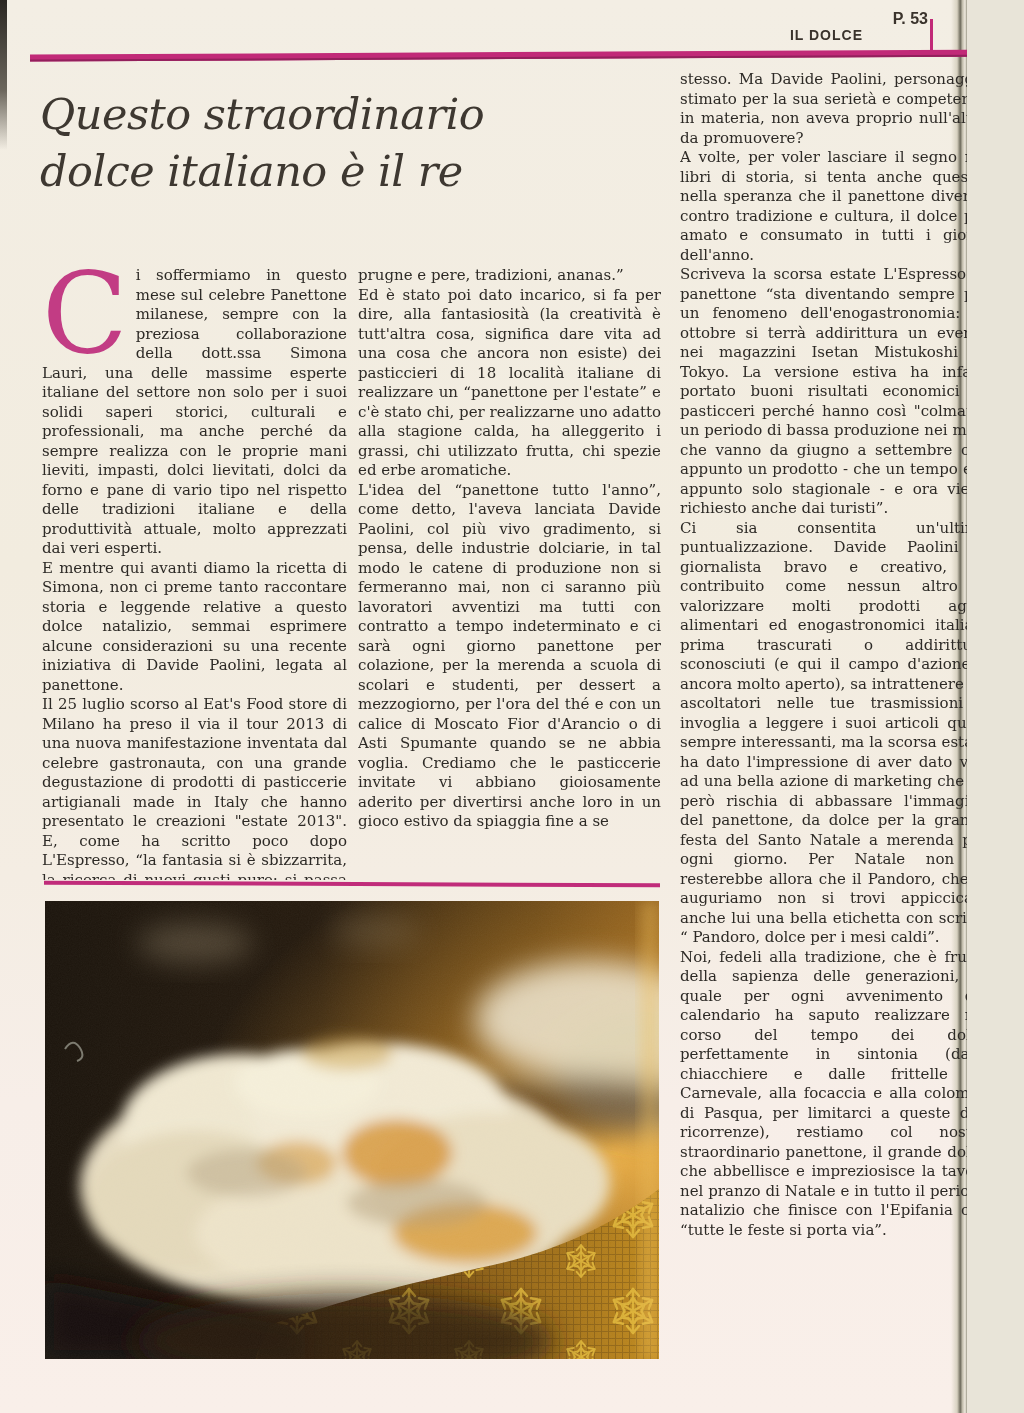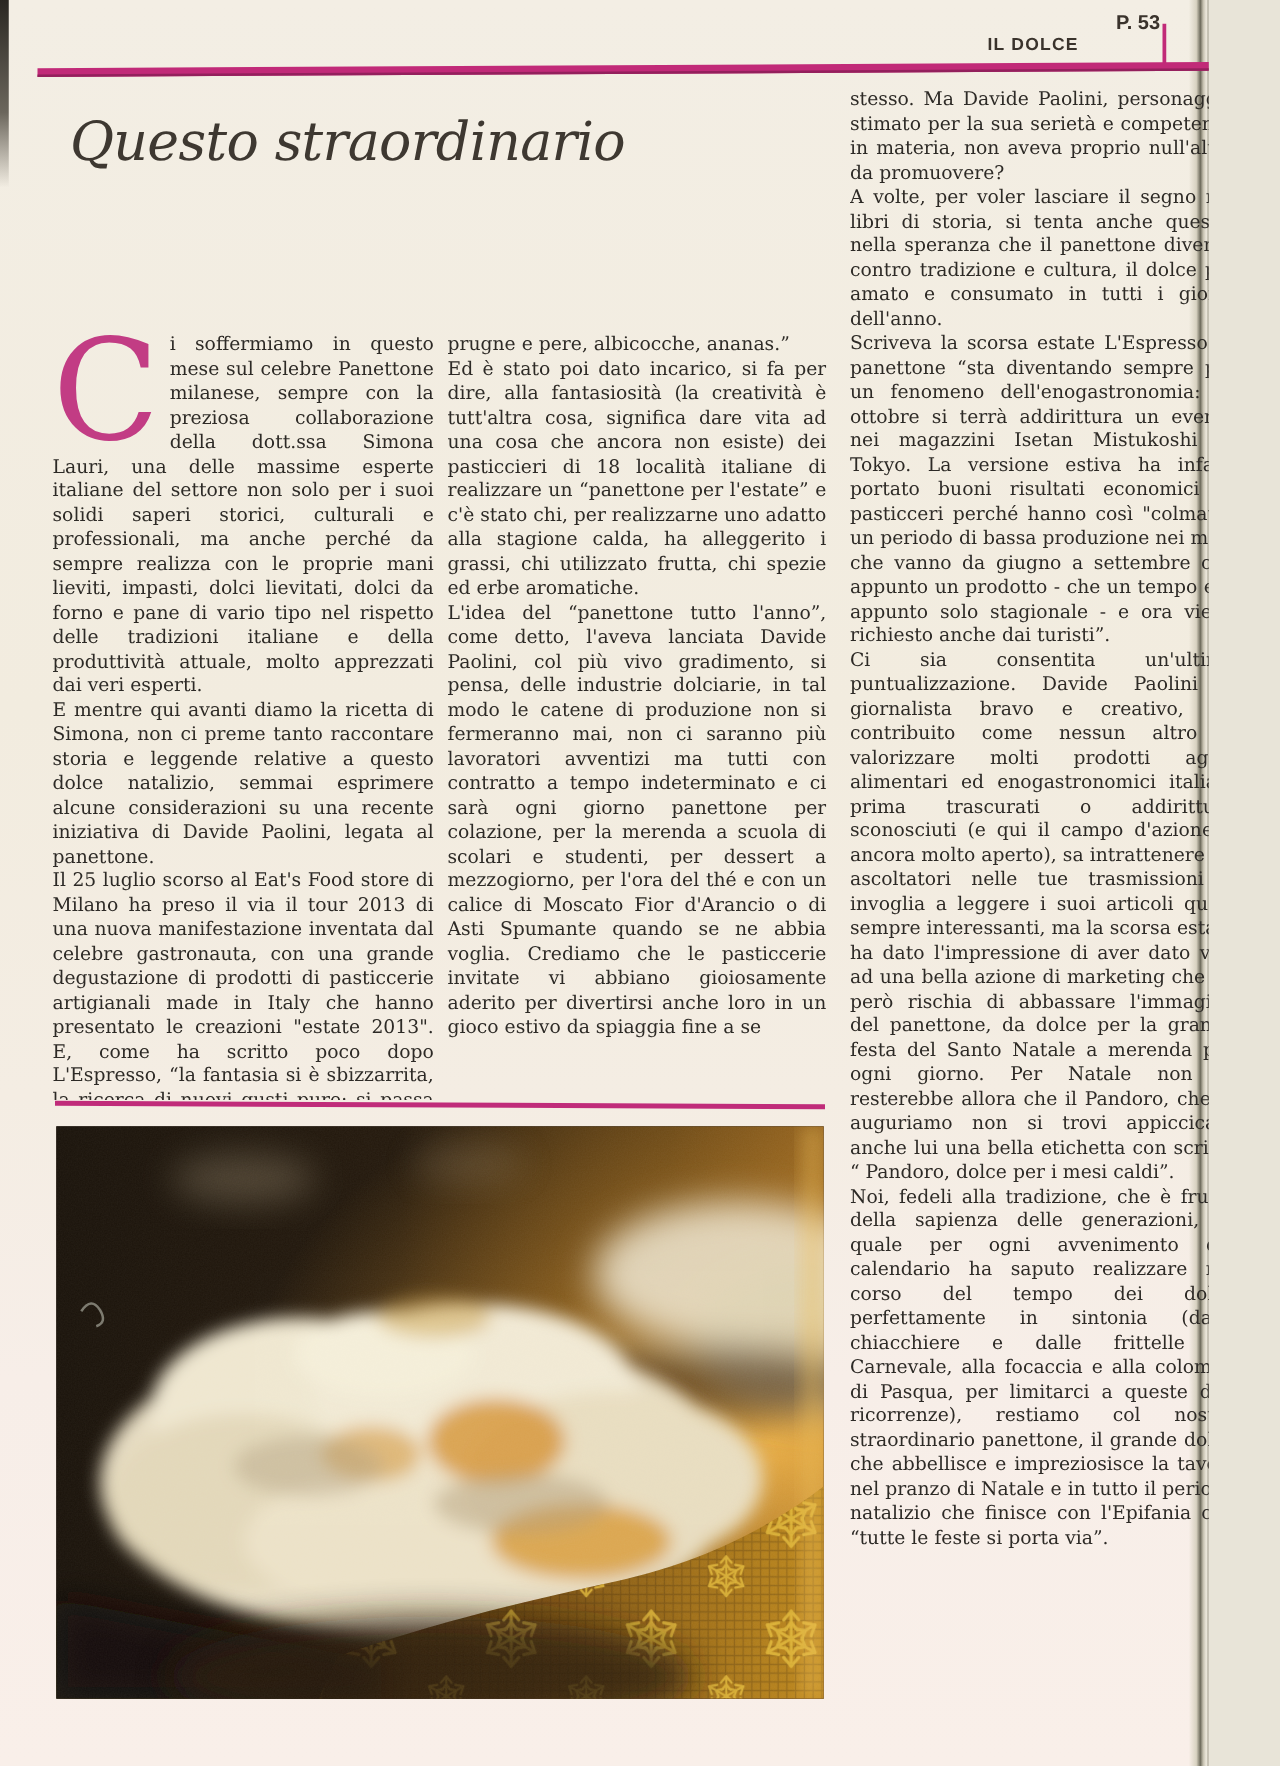--- a/index.html
+++ b/index.html
@@ -17,21 +17,21 @@
   
   .kicker{position:absolute; top:27px; right:104px; font-family:"Liberation Sans",sans-serif;
     font-weight:bold; font-size:14px; letter-spacing:1px; color:#3a332c;}
   .pagenum{position:absolute; top:10px; right:39px; font-family:"Liberation Sans",sans-serif;
     font-weight:bold; font-size:16px; color:#3a332c;}
   .header-divider{position:absolute; top:19px; left:930px; width:3px; height:35px; background:#c12a78;}
   .header-rule{position:absolute; top:52px; left:30px; width:980px; height:5px; background:#c12a78;
     border-bottom:2px solid #93205c; transform:rotate(-0.3deg);}
   
   .headline{position:absolute; left:40px; top:86px; width:460px; font-style:italic;
-    font-size:43px; line-height:56.5px; color:#3e3831; letter-spacing:-0.5px;text-align:right;}
+    font-size:43px; line-height:56.5px; color:#3e3831; letter-spacing:-0.5px;}
   
   .col{position:absolute; font-size:15px; line-height:19.5px; color:#2d2a26;
     text-align:justify; overflow:hidden;}
   .col p{margin:0;}
   .col1{left:42px;  top:266px; width:305px; height:614px;}
   .col2{left:358px; top:266px; width:303px; height:616px;}
   .col3{left:680px; top:70px;  width:308px; height:1292px;}
   .dropcap{float:left; font-size:112px; line-height:90px; color:#c23c84;
     margin:2px 8px 0 0; font-family:"DejaVu Serif",serif;}
   
@@ -47,30 +47,31 @@
   <div class="edge-right"></div>
   <div class="edge-left-top"></div>
 
   <div class="kicker">IL DOLCE</div>
   <div class="header-divider"></div>
   <div class="pagenum">P. 53</div>
   <div class="header-rule"></div>
 
   <div class="headline">
     <div>Questo straordinario</div>
+    <div>dolce italiano è il re</div>
   </div>
 
   <div class="col col1">
     <p><span class="dropcap">C</span><span>i soffermiamo in questo mese sul celebre Panettone milanese, sempre con la preziosa collaborazione della dott.ssa Simona Lauri, una delle massime esperte italiane del settore non solo per i suoi solidi saperi storici, culturali e professionali, ma anche perché da sempre realizza con le proprie mani lieviti, impasti, dolci lievitati, dolci da forno e pane di vario tipo nel rispetto delle tradizioni italiane e della produttività attuale, molto apprezzati dai veri esperti.</span></p>
     <p>E mentre qui avanti diamo la ricetta di Simona, non ci preme tanto raccontare storia e leggende relative a questo dolce natalizio, semmai esprimere alcune considerazioni su una recente iniziativa di Davide Paolini, legata al panettone.</p>
     <p>Il 25 luglio scorso al Eat's Food store di Milano ha preso il via il tour 2013 di una nuova manifestazione inventata dal celebre gastronauta, con una grande degustazione di prodotti di pasticcerie artigianali made in Italy che hanno presentato le creazioni "estate 2013". E, come ha scritto poco dopo L'Espresso, “la fantasia si è sbizzarrita, la ricerca di nuovi gusti pure: si passa dal panettone al cioccolato e peperoncino, alle olive, fichi secchi allo zibibbo, sachertone, panettone al limone,</p>
   </div>
 
   <div class="col col2">
-    <p>prugne e pere, albicocche, ananas.”</p>
+    <p>prugne e pere, tradizioni, ananas.”</p>
     <p>Ed è stato poi dato incarico, si fa per dire, alla fantasiosità (la creatività è tutt'altra cosa, significa dare vita ad una cosa che ancora non esiste) dei pasticcieri di 18 località italiane di realizzare un “panettone per l'estate” e c'è stato chi, per realizzarne uno adatto alla stagione calda, ha alleggerito i grassi, chi utilizzato frutta, chi spezie ed erbe aromatiche.</p>
     <p>L'idea del “panettone tutto l'anno”, come detto, l'aveva lanciata Davide Paolini, col più vivo gradimento, si pensa, delle industrie dolciarie, in tal modo le catene di produzione non si fermeranno mai, non ci saranno più lavoratori avventizi ma tutti con contratto a tempo indeterminato e ci sarà ogni giorno panettone per colazione, per la merenda a scuola di scolari e studenti, per dessert a mezzogiorno, per l'ora del thé e con un calice di Moscato Fior d'Arancio o di Asti Spumante quando se ne abbia voglia. Crediamo che le pasticcerie invitate vi abbiano gioiosamente aderito per divertirsi anche loro in un gioco estivo da spiaggia fine a se</p>
   </div>
 
   <div class="col col3">
     <p>stesso.  Ma Davide Paolini, personaggio stimato per la sua serietà e competenza in materia, non aveva proprio null'altro da promuovere?</p>
     <p>A volte, per voler lasciare il segno nei libri di storia, si tenta anche questo, nella speranza che il panettone diventi, contro tradizione e cultura, il dolce più amato e consumato in tutti i giorni dell'anno.</p>
     <p>Scriveva la scorsa estate L'Espresso: il panettone “sta diventando sempre più un fenomeno dell'enogastronomia: in ottobre si terrà addirittura un evento nei magazzini Isetan Mistukoshi di Tokyo. La versione estiva ha infatti portato buoni risultati economici ai pasticceri perché hanno così "colmato" un periodo di bassa produzione nei mesi che vanno da giugno a settembre con appunto un prodotto - che un tempo era appunto solo stagionale - e ora viene richiesto anche dai turisti”.</p>
     <p>Ci sia consentita un'ultima puntualizzazione. Davide Paolini è giornalista bravo e creativo, ha contribuito come nessun altro a valorizzare molti prodotti agro-alimentari ed enogastronomici italiani prima trascurati o addirittura sconosciuti (e qui il campo d'azione è ancora molto aperto), sa intrattenere gli ascoltatori nelle tue trasmissioni e invoglia a leggere i suoi articoli quasi sempre interessanti, ma la scorsa estate ha dato l'impressione di aver dato vita ad una bella azione di marketing che ha però rischia di abbassare l'immagine del panettone, da dolce per la grande festa del Santo Natale a merenda per ogni giorno. Per Natale non ci resterebbe allora che il Pandoro, che ci auguriamo non si trovi appiccicato anche lui una bella etichetta con scritto “ Pandoro, dolce per i mesi caldi”.</p>
     <p>Noi, fedeli alla tradizione, che è frutto della sapienza delle generazioni, la quale per ogni avvenimento del calendario ha saputo realizzare nel corso del tempo dei dolce perfettamente in sintonia (dalla chiacchiere e dalle frittelle di Carnevale, alla focaccia e alla colomba di Pasqua, per limitarci a queste due ricorrenze), restiamo col nostro straordinario panettone, il grande dolce che abbellisce e impreziosisce la tavola nel pranzo di Natale e in tutto il periodo natalizio che finisce con l'Epifania che “tutte le feste si porta via”.</p>

